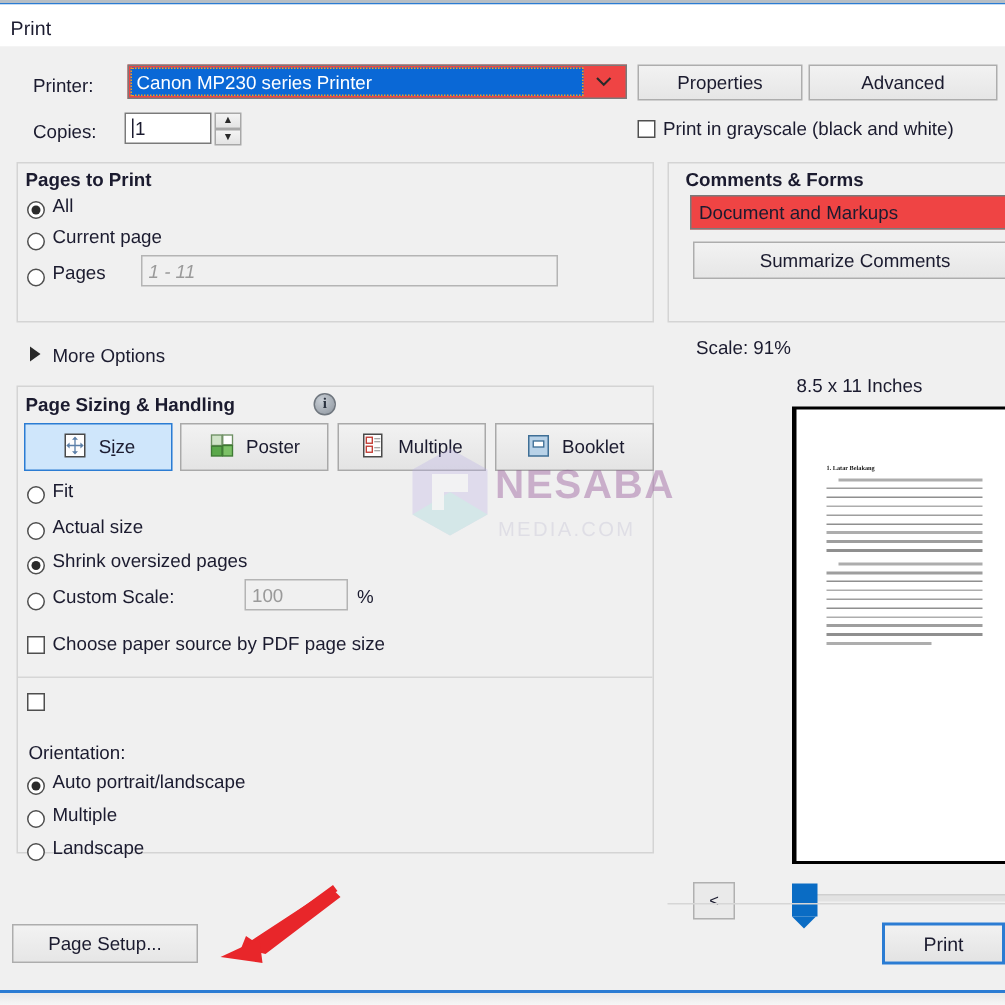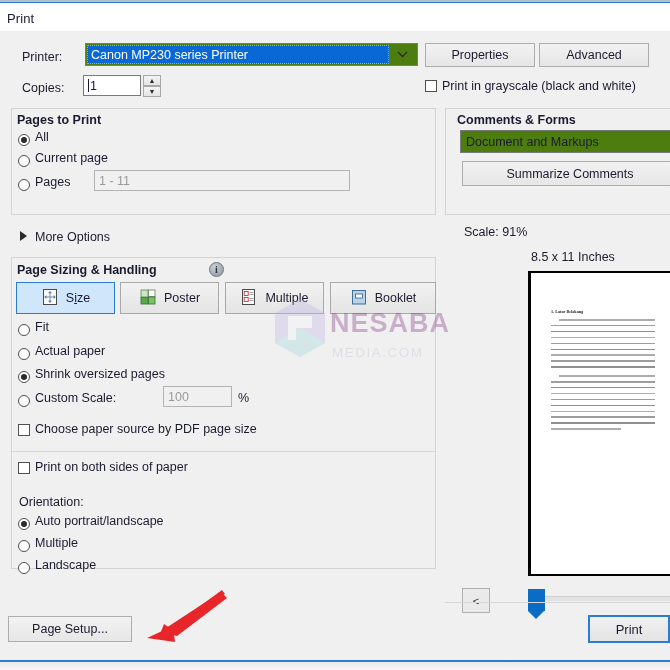--- a/index.html
+++ b/index.html
@@ -45,21 +45,21 @@
     border: 1px solid #adadad;
     font-size: 12.5px; color: #1b1b2f;
     display: flex; align-items: center; justify-content: center;
     box-sizing: border-box; cursor: default;
     font-family: "Liberation Sans", sans-serif;
   }
   .btn.flat { background:#eaeaea; border:1px solid #b0b0b0; }
 
   .combo {
     position: absolute; box-sizing: border-box;
-    background: #4d7c0f; border: 1px solid #7a7a7a;
+    background: #ef4444; border: 1px solid #7a7a7a;
     display: flex; align-items: center;
     font-size: 12.5px; color:#1b1b2f;
   }
   .combo .arrow {
     position:absolute; right:2px; top:0; bottom:0; width: 26px;
     display:flex; align-items:center; justify-content:center;
     color:#3b3b3b; font-size: 10px;
   }
   .combo-sel-fill {
     position:absolute; left:1px; top:1px; right:28px; bottom:1px;
@@ -171,21 +171,21 @@
       <div class="combo-sel-fill"></div>
       <div class="combo-sel-text">Canon MP230 series Printer</div>
       <div class="arrow">
         <svg width="11" height="7" viewBox="0 0 11 7">
             <path d="M1 1 L5.5 5.5 L10 1" stroke="#2a2a2a" stroke-width="1.4" fill="none"></path>
           </svg>
       </div>
     </div>
 
     <div class="btn" style="left:425px; top:12px; width:110px; height:24px;">Properties</div>
-    <div class="btn" style="left:539px; top:12px; width:110px; height:24px;">Advanced</div>
+    <div class="btn" style="left:539px; top:12px; width:126px; height:24px;">Advanced</div>
 
     <div class="lbl" style="left:22px; top:50px;">Copies:</div>
     <div class="txtfield" style="left:83px; top:44px; width:58px; height:21px;">
       <span class="caret"></span>
         <span>1</span>
     </div>
     <div class="spin" style="left:143px; top:44px;">
       <span>▲</span>
     </div>
     <div class="spin" style="left:143px; top:55px;">
@@ -199,21 +199,21 @@
     <div class="lbl bold" style="left:17px; top:82px;">Pages to Print</div>
 
     <div class="radio on" style="left:18px; top:103px;"></div>
     <div class="lbl" style="left:35px; top:99px;">All</div>
 
     <div class="radio" style="left:18px; top:124px;"></div>
     <div class="lbl" style="left:35px; top:120px;">Current page</div>
 
     <div class="radio" style="left:18px; top:148px;"></div>
     <div class="lbl" style="left:35px; top:144px;">Pages</div>
-    <div class="txtfield disabled" style="left:94px; top:139px; width:256px; height:21px;">
+    <div class="txtfield disabled" style="left:94px; top:139px; width:278px; height:21px;font-style:italic;">
       <span>1 - 11</span>
     </div>
 
     <div style="position:absolute; left:20px; top:200px; width:0;height:0;
                 border-top:5px solid transparent;border-bottom:5px solid transparent;
                 border-left:7px solid #2a2a2a;"></div>
     <div class="lbl" style="left:35px; top:199px;">More Options</div>
 
     <div class="group" style="left:11px; top:226px; width:425px; height:312px;"></div>
     <div class="lbl bold" style="left:17px; top:232px;">Page Sizing &amp; Handling</div>
@@ -263,39 +263,38 @@
           <rect x="5.5" y="6" width="7" height="4" fill="#ffffff" stroke="#3f6f96" stroke-width=".9"></rect>
         </svg>
       </span>
       <span>Booklet</span>
     </div>
 
     <div class="radio" style="left:18px; top:293px;"></div>
     <div class="lbl" style="left:35px; top:289px;">Fit</div>
 
     <div class="radio" style="left:18px; top:317px;"></div>
-    <div class="lbl" style="left:35px; top:313px;">Actual paper</div>
+    <div class="lbl" style="left:35px; top:313px;">Actual size</div>
 
     <div class="radio on" style="left:18px; top:340px;"></div>
     <div class="lbl" style="left:35px; top:336px;">Shrink oversized pages</div>
 
     <div class="radio" style="left:18px; top:364px;"></div>
     <div class="lbl" style="left:35px; top:360px;">Custom Scale:</div>
     <div class="txtfield disabled" style="left:163px; top:355px; width:69px; height:21px;">
       <span>100</span>
     </div>
     <div class="lbl" style="left:238px; top:360px;">%</div>
 
     <div class="check" style="left:18px; top:393px;"></div>
     <div class="lbl" style="left:35px; top:391px;">Choose paper source by PDF page size</div>
 
     <div class="hsep" style="left:12px; top:420px; width:423px;"></div>
 
     <div class="check" style="left:18px; top:431px;"></div>
-    <div class="lbl" style="left:35px; top:429px;">Print on both sides of paper</div>
 
     <div class="lbl" style="left:19px; top:464px;">Orientation:</div>
 
     <div class="radio on" style="left:18px; top:487px;"></div>
     <div class="lbl" style="left:35px; top:483px;">Auto portrait/landscape</div>
 
     <div class="radio" style="left:18px; top:509px;"></div>
     <div class="lbl" style="left:35px; top:505px;">Multiple</div>
 
     <div class="radio" style="left:18px; top:531px;"></div>

